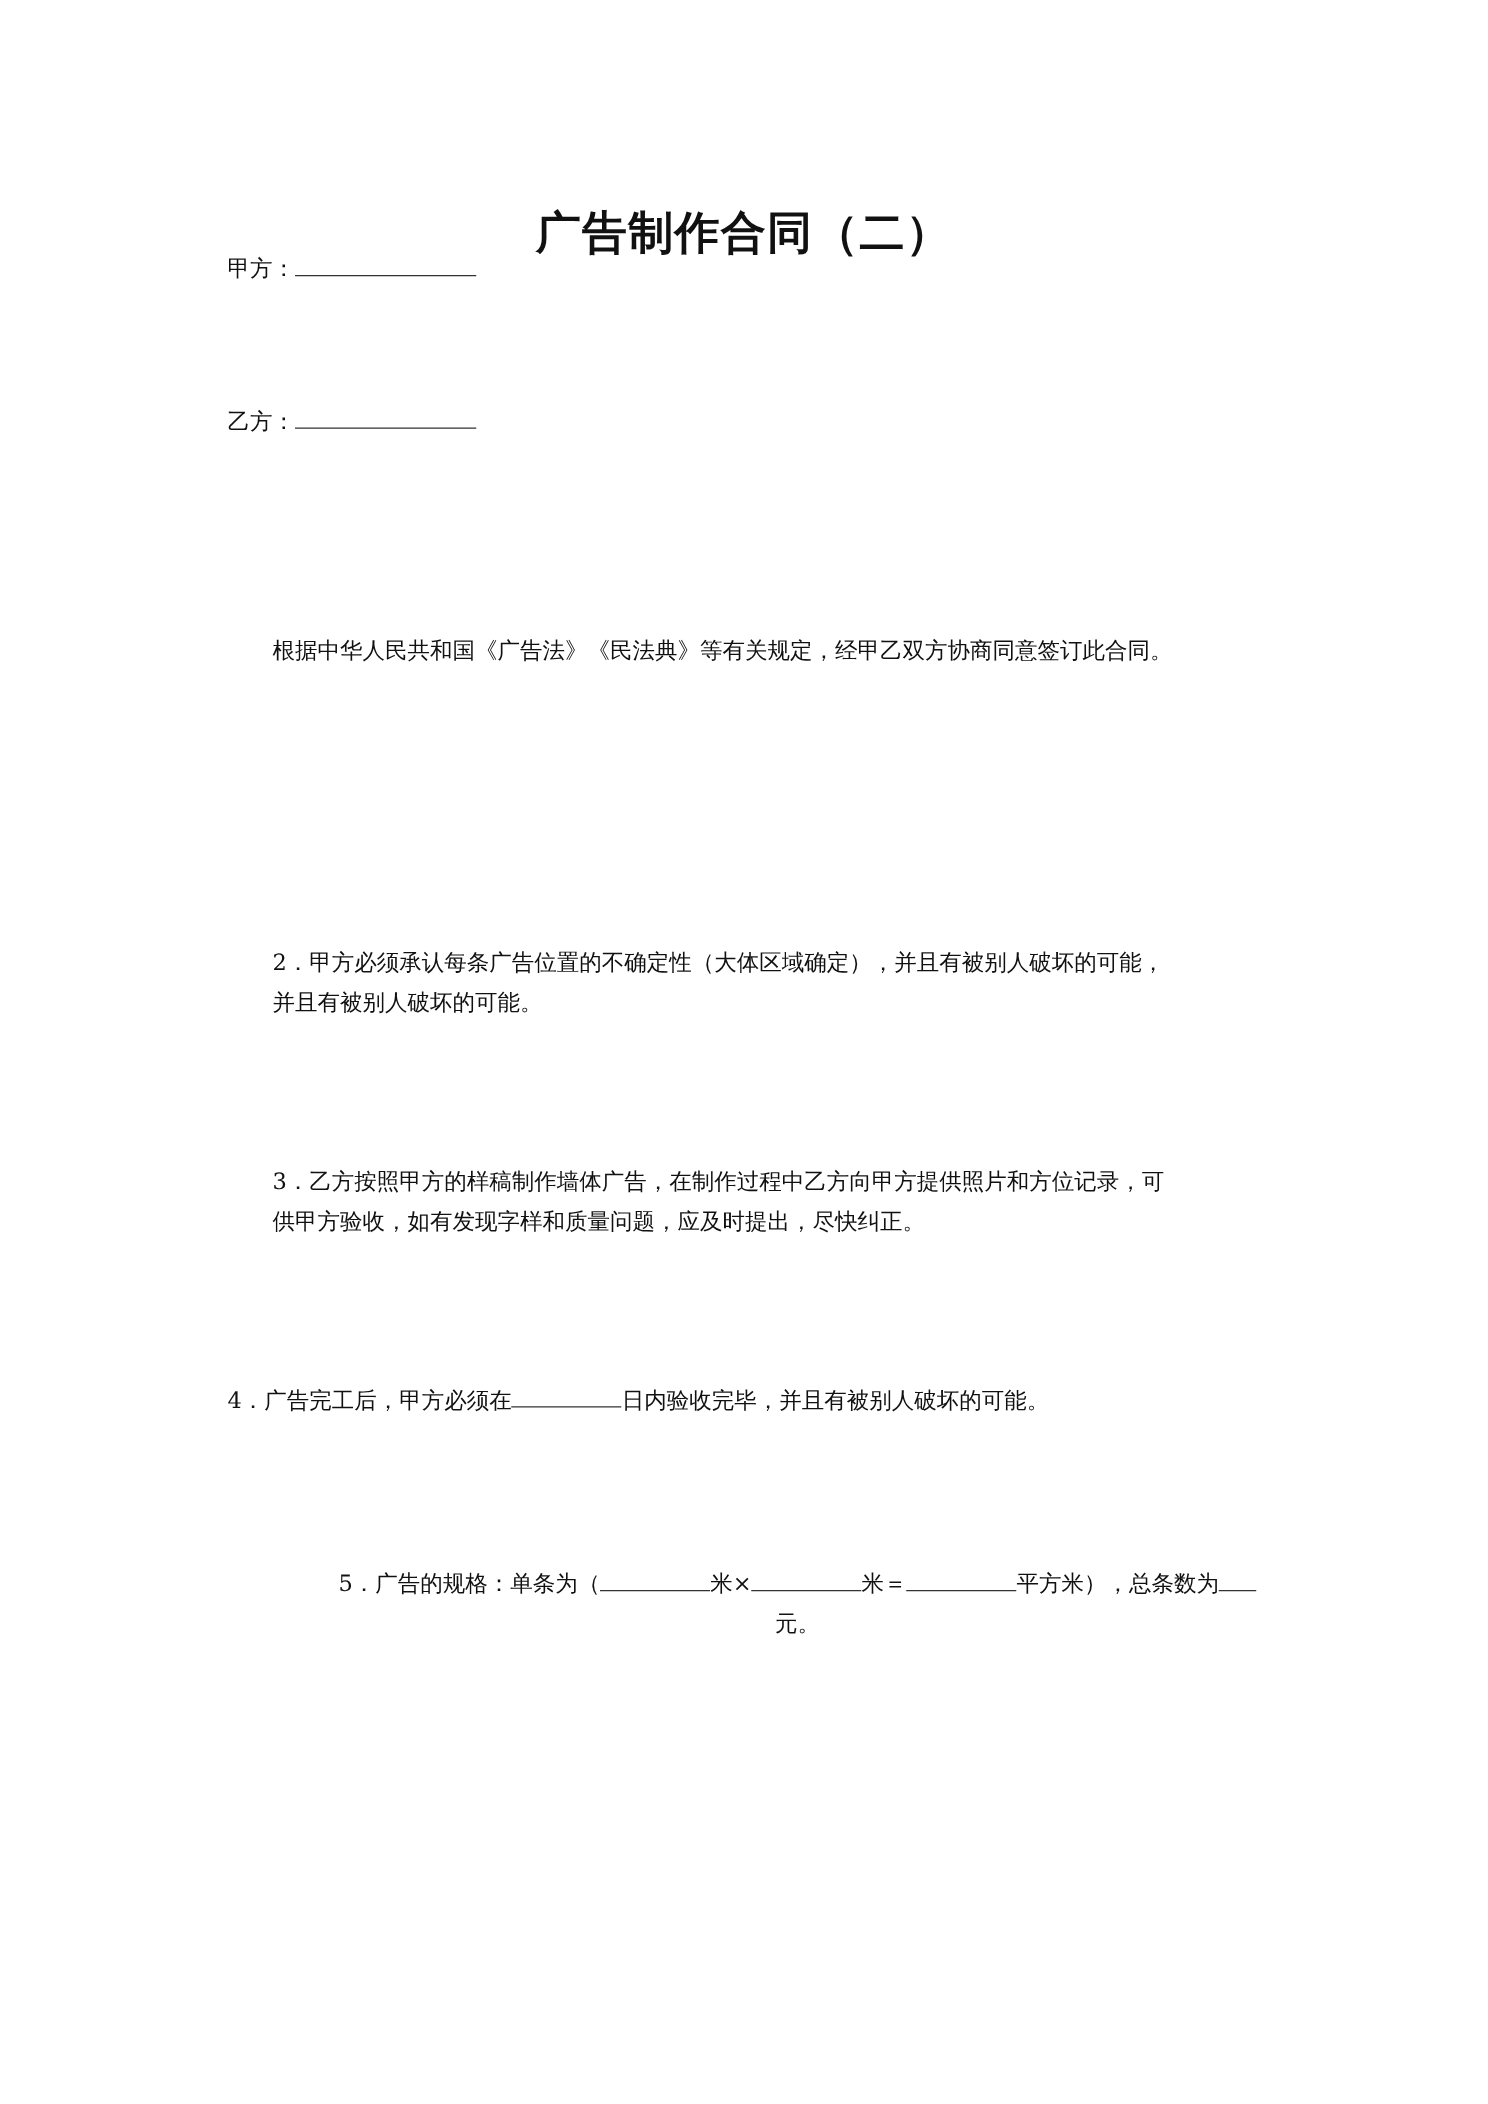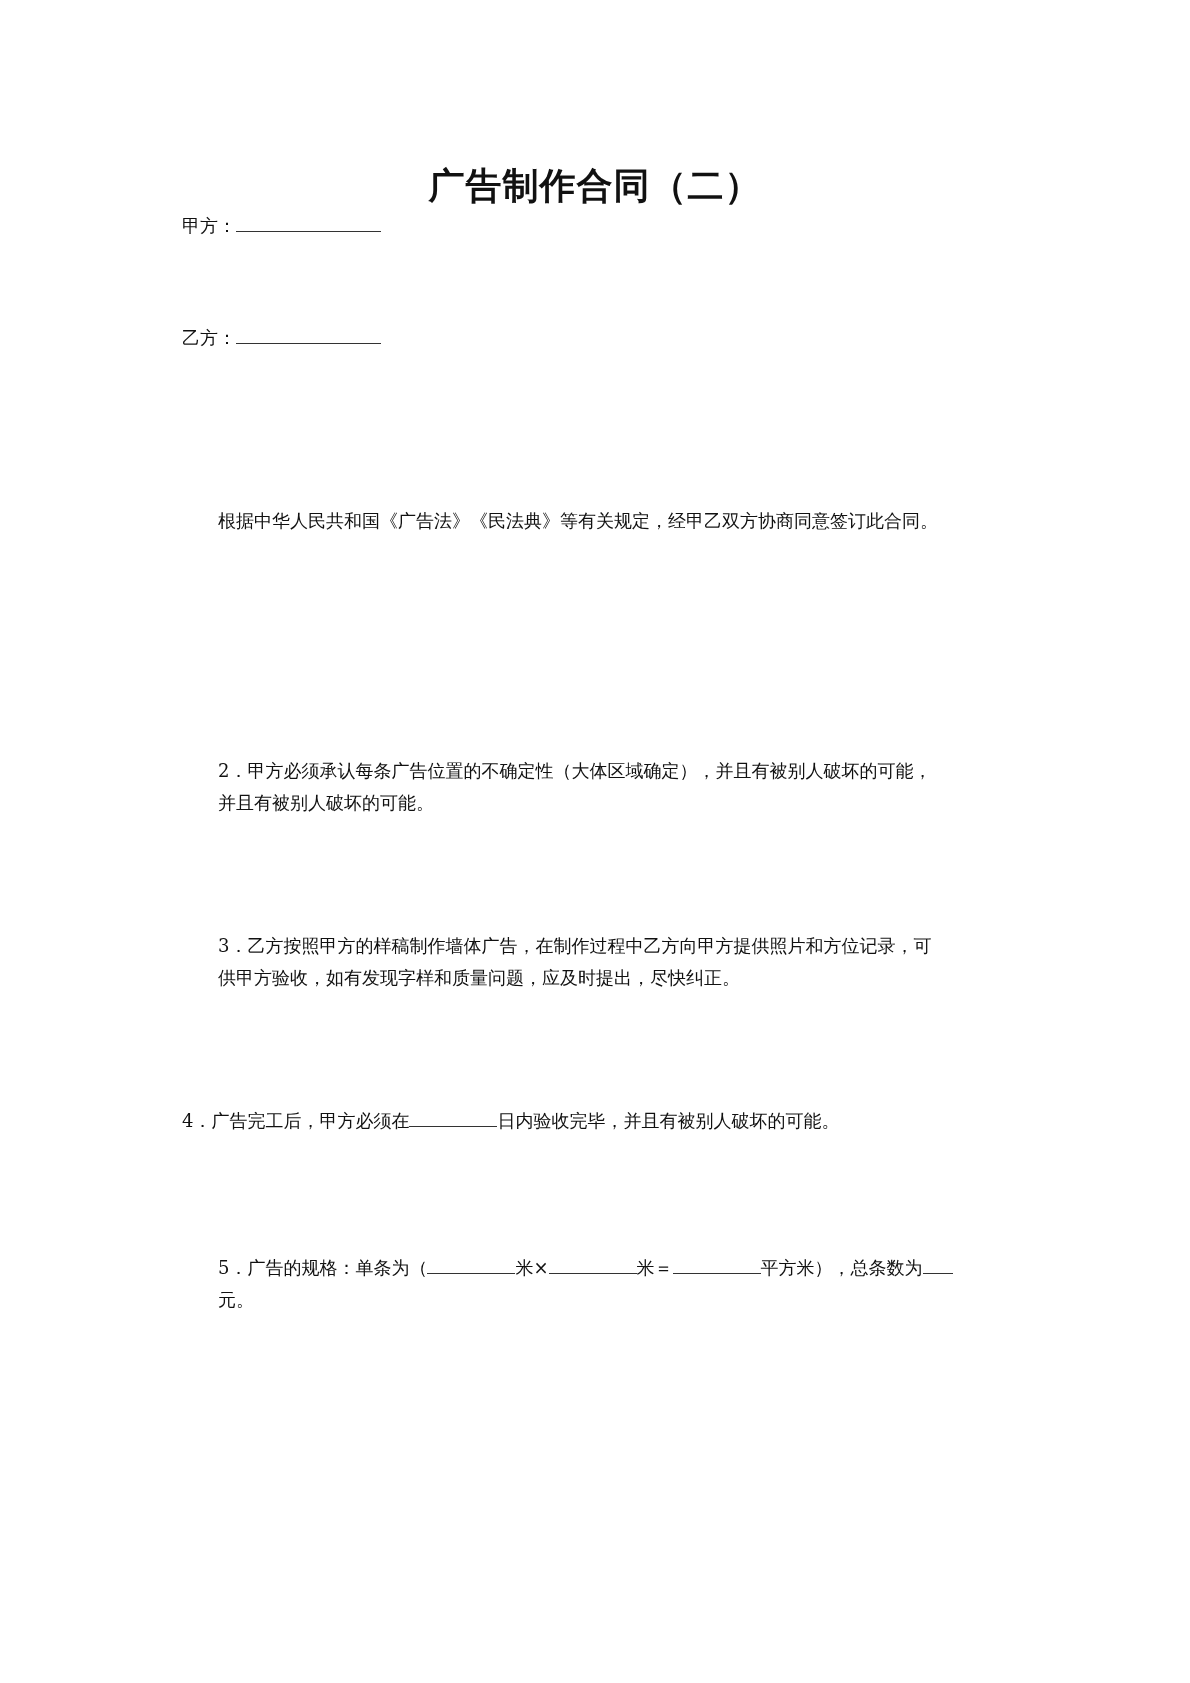--- a/index.html
+++ b/index.html
@@ -13,21 +13,21 @@
   .blank { display: inline-block; border-bottom: 1px solid #333; height: 20px; vertical-align: baseline; }
   .para { position: absolute; left: 182px; width: 840px; font-size: 18px; line-height: 32px; margin-left: 36px; }
 </style>
 </head>
 <body>
 
 <div class="page">
 
   <div class="title">广告制作合同（二）</div>
 
-  <div class="line" style="top:210px;font-family:Liberation Serif, serif;">
+  <div class="line" style="top:199px;font-family:Liberation Serif, serif;">
     <span>甲方：</span><span class="blank" style="width:145px;"></span>
   </div>
 
   <div class="line" style="top:322px;">
     <span>乙方：</span><span class="blank" style="width:145px;"></span>
   </div>
 
   <div class="para" style="top:505px;">根据中华人民共和国《广告法》《民法典》等有关规定，经甲乙双方协商同意签订此合同。</div>
 
 
@@ -38,20 +38,20 @@
 
   <div class="para" style="top:930px;">
     <div>3．乙方按照甲方的样稿制作墙体广告，在制作过程中乙方向甲方提供照片和方位记录，可</div>
     <div>供甲方验收，如有发现字样和质量问题，应及时提出，尽快纠正。</div>
   </div>
 
   <div class="line" style="top:1105px;">
     <span>4．广告完工后，甲方必须在</span><span class="blank" style="width:88px;"></span><span>日内验收完毕，并且有被别人破坏的可能。</span>
   </div>
 
-  <div class="para" style="top:1252px;">
+  <div class="para" style="top:1252px;text-align:center;">
     <div style="white-space:nowrap;">
       <span>5．广告的规格：单条为（</span><span class="blank" style="width:88px;"></span><span>米×</span><span class="blank" style="width:88px;"></span><span>米＝</span><span class="blank" style="width:88px;"></span><span>平方米），总条数为</span><span class="blank" style="width:30px;"></span>
     </div>
     <div>元。</div>
   </div>
 
 </div>
 
 </body></html>

